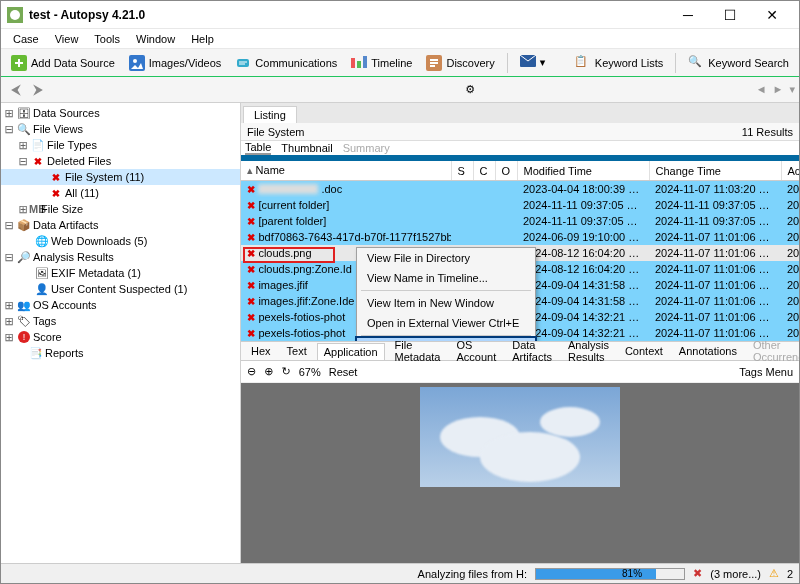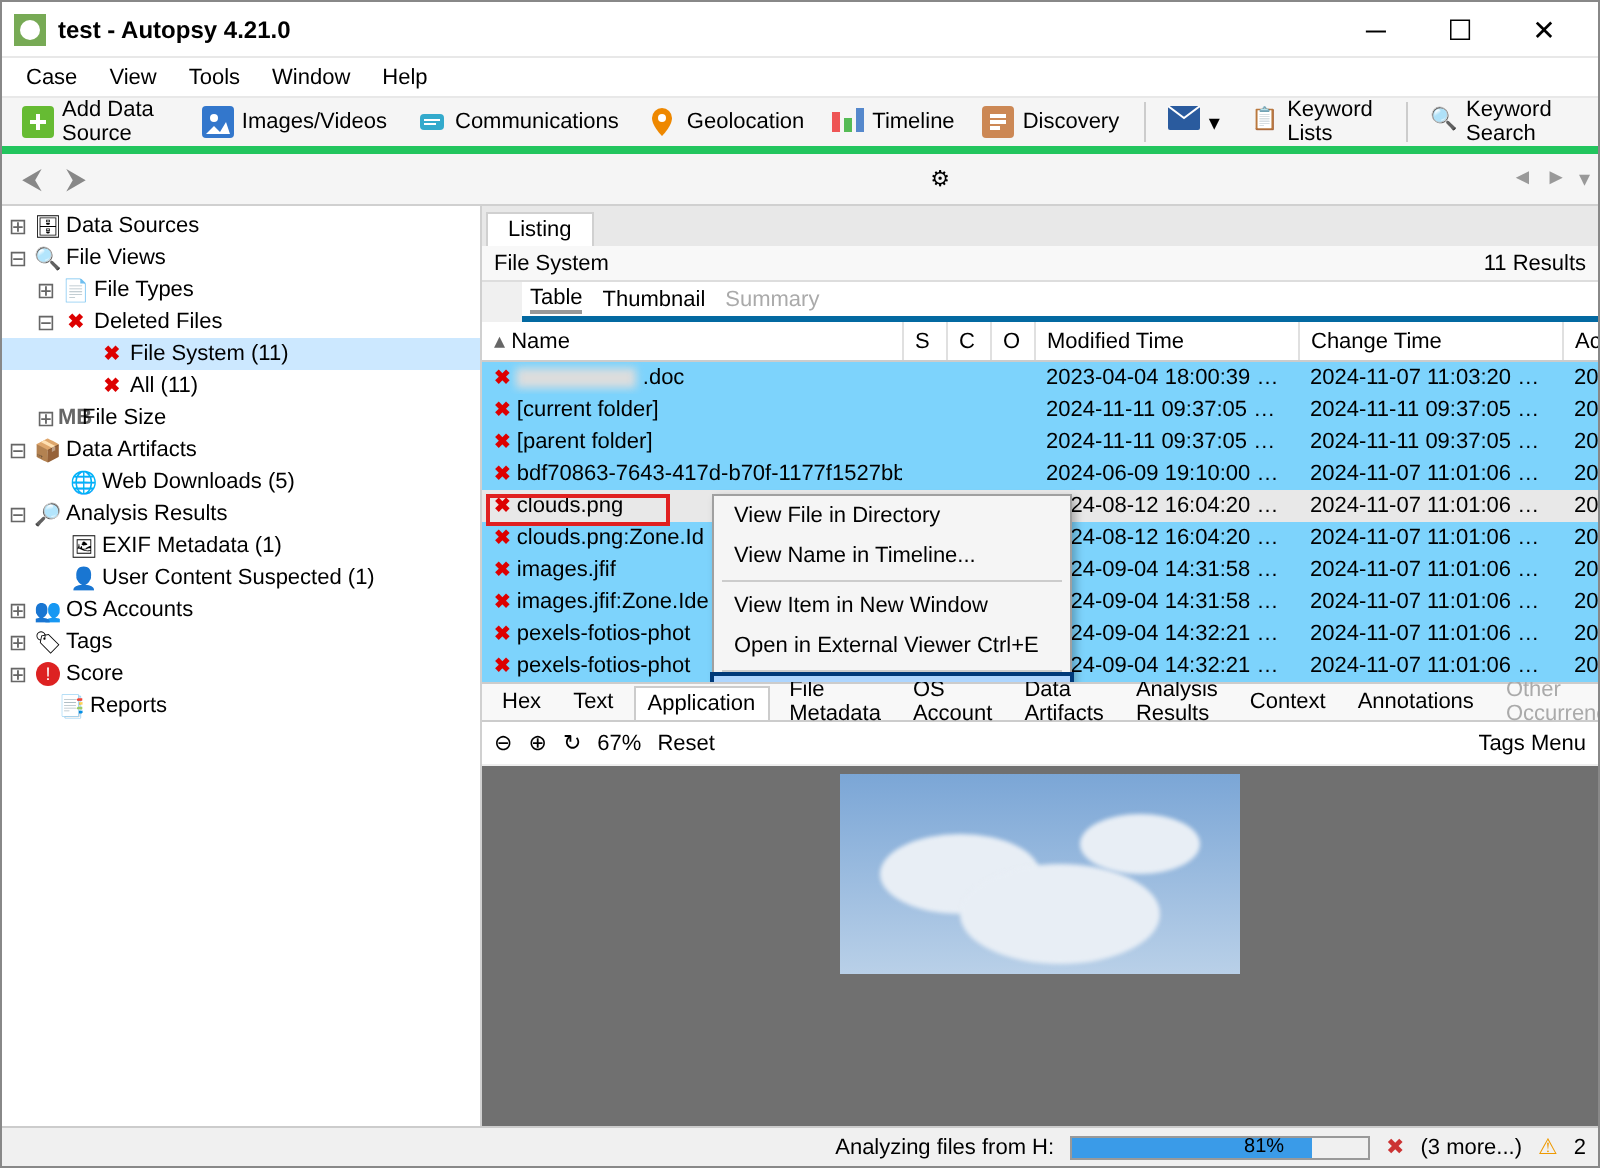--- a/index.html
+++ b/index.html
@@ -10,21 +10,21 @@
 .titlebar .icon { width: 16px; height: 16px; margin-right: 6px; }
 .titlebar .title { flex: 1; font-size: 12px; font-weight: bold; }
 .winbtns { display: flex; gap: 0; }
 .winbtns div { width: 42px; height: 26px; display: flex; align-items: center; justify-content: center; font-size: 14px; }
 
 
 .menubar { height: 20px; background: #fff; display: flex; align-items: center; padding: 0 4px; border-bottom: 1px solid #e8e8e8; }
 .menubar span { padding: 2px 8px; }
 
 
-.toolbar { height: 28px; background: #f5f5f5; display: flex; align-items: center; padding: 0 4px; border-bottom: 4px solid #22c55e; gap: 2px; }
+.toolbar { height: 28px; background: #f5f5f5; display: flex; align-items: center; padding: 0 4px; border-bottom: 1px solid #22c55e; gap: 2px; }
 .tbtn { display: flex; align-items: center; gap: 4px; padding: 2px 6px; height: 22px; }
 .tbtn .ico { width: 16px; height: 16px; }
 .tsep { width: 1px; height: 20px; background: #ccc; margin: 0 4px; }
 .spacer { flex: 1; }
 
 
 .navbar { height: 26px; background: #f5f5f5; display: flex; align-items: center; padding: 0 4px; border-bottom: 1px solid #d0d0d0; }
 .navbar .arrow { width: 22px; height: 20px; display: flex; align-items: center; justify-content: center; color: #888; font-size: 14px; }
 
 
@@ -36,21 +36,21 @@
 .tree-row { display: flex; align-items: center; height: 16px; white-space: nowrap; }
 .tree-row.sel { background: #cce8ff; }
 .tw { width: 12px; text-align: center; color: #666; }
 .tico { width: 14px; height: 14px; margin: 0 2px; display: flex; align-items: center; justify-content: center; }
 .redx { color: #d00; font-weight: bold; font-size: 10px; }
 
 
 .tab-strip { height: 20px; display: flex; align-items: flex-end; background: #e8e8e8; padding: 0 2px; gap: 2px; }
 .tab { background: #fff; padding: 2px 10px; border: 1px solid #d0d0d0; border-bottom: none; font-size: 11px; }
 .listing-head { height: 18px; background: #f8f8f8; display: flex; align-items: center; padding: 0 6px; border-bottom: 1px solid #ddd; justify-content: space-between; }
-.sub-tabs { height: 20px; display: flex; align-items: center; background: #fff; border-bottom: 3px solid #0369a1; padding: 0 4px; gap: 10px; margin-left: 20px; }
+.sub-tabs { height: 20px; display: flex; align-items: center; background: #fff; border-bottom: 6px solid #0369a1; padding: 0 4px; gap: 10px; }
 .sub-tabs span.active { border-bottom: 2px solid #999; }
 .savebtn-row { height: 26px; background: #fff; display: flex; justify-content: flex-end; align-items: center; padding: 0 6px; border-bottom: 1px solid #eee; }
 .savebtn { border: 1px solid #aaa; background: #f5f5f5; padding: 3px 8px; }
 
 
 .table-wrap { flex: 1; background: #7dd3fc; overflow: auto; position: relative; }
 table { border-collapse: collapse; width: 100%; table-layout: fixed; }
 th { text-align: left; font-weight: normal; border-right: 1px solid #e0e0e0; border-bottom: 1px solid #ccc; padding: 3px 6px; background: #fff; position: sticky; top: 0; }
 td { padding: 1px 6px; white-space: nowrap; overflow: hidden; text-overflow: ellipsis; height: 16px; }
 tr.sel td { background: #e8e8e8; }
@@ -132,29 +132,20 @@
       <span>Images/Videos</span>
     </div>
   <div class="tbtn">
       <span class="ico">
         <svg width="16" height="16">
           <rect x="2" y="4" width="12" height="8" rx="2" fill="#3ac"></rect>
           <path d="M4 7h8M4 9h6" stroke="#fff"></path>
         </svg>
       </span>
       <span>Communications</span>
-    </div>
-  <div class="tbtn">
-      <span class="ico">
-        <svg width="16" height="16">
-          <path d="M8 1a5 5 0 015 5c0 4-5 9-5 9S3 10 3 6a5 5 0 015-5z" fill="#e80"></path>
-          <circle cx="8" cy="6" r="2" fill="#fff"></circle>
-        </svg>
-      </span>
-      <span>Geolocation</span>
     </div>
   <div class="tbtn">
       <span class="ico">
         <svg width="16" height="16">
           <rect y="3" width="4" height="10" fill="#e55"></rect>
           <rect x="6" y="6" width="4" height="7" fill="#5b5"></rect>
           <rect x="12" y="1" width="4" height="12" fill="#58c"></rect>
         </svg>
       </span>
       <span>Timeline</span>

